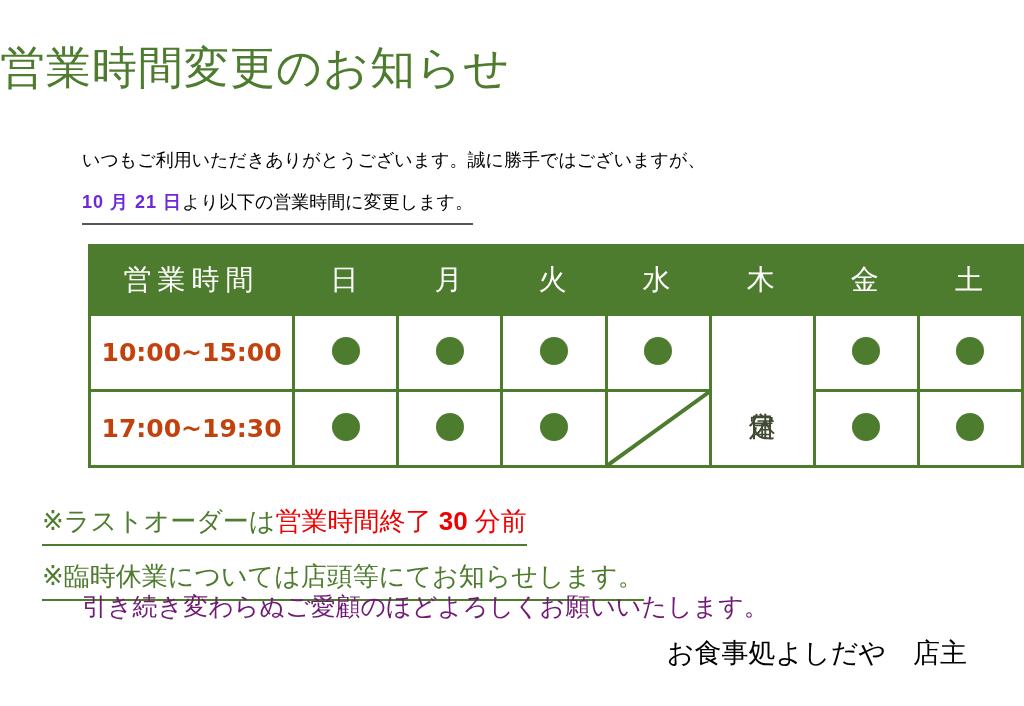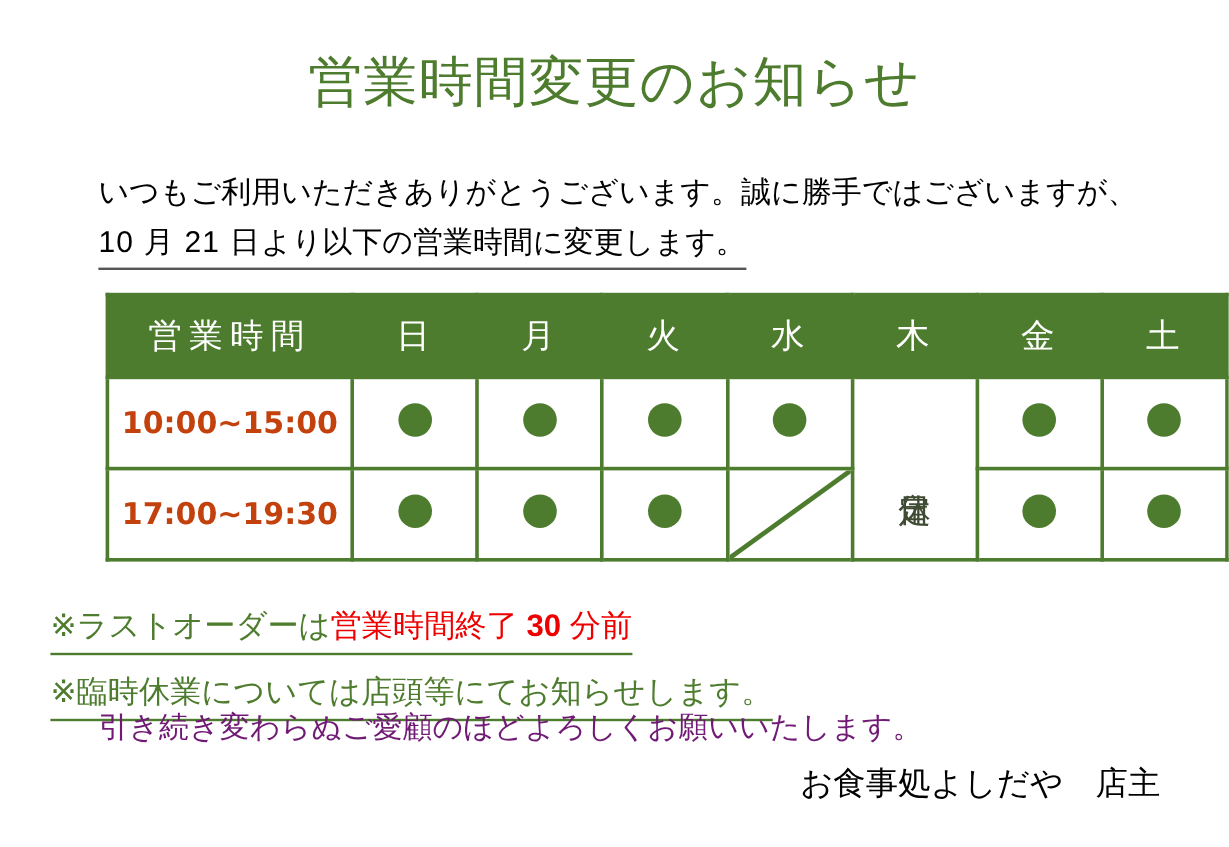--- a/index.html
+++ b/index.html
@@ -15,53 +15,52 @@
     color: #000000;
     overflow: hidden;
   }
 
   
   #notice-title {
     position: absolute;
     top: 40px;
     left: 0;
     width: 1024px;
-    text-align: center;
     font-size: 45px;
     line-height: 56px;
     font-weight: 400;
     color: #4e7c2e;
     letter-spacing: 1px;
     white-space: nowrap;
   }
 
   
   #intro-block {
     position: absolute;
     top: 140px;
     left: 82px;
     width: 880px;
-    font-size: 25px;
+    font-size: 18px;
     line-height: 40px;
     color: #000000;
   }
   #intro-line-1 {
     display: block;
     white-space: nowrap;
   }
   #intro-line-2 {
     display: inline-block;
     border-bottom: 2px solid #555555;
     white-space: nowrap;
     padding-bottom: 1px;
     margin-top: 2px;
   }
   .date-highlight {
-    color: #000000;
-    font-weight: normal;
+    color: #6d28d9;
+    font-weight: bold;
     letter-spacing: 1px;
   }
 
   
   #hours-table-wrap {
     position: absolute;
     left: 48px;
     top: 244px;
     width: 1020px;
     margin-left: 40px;

